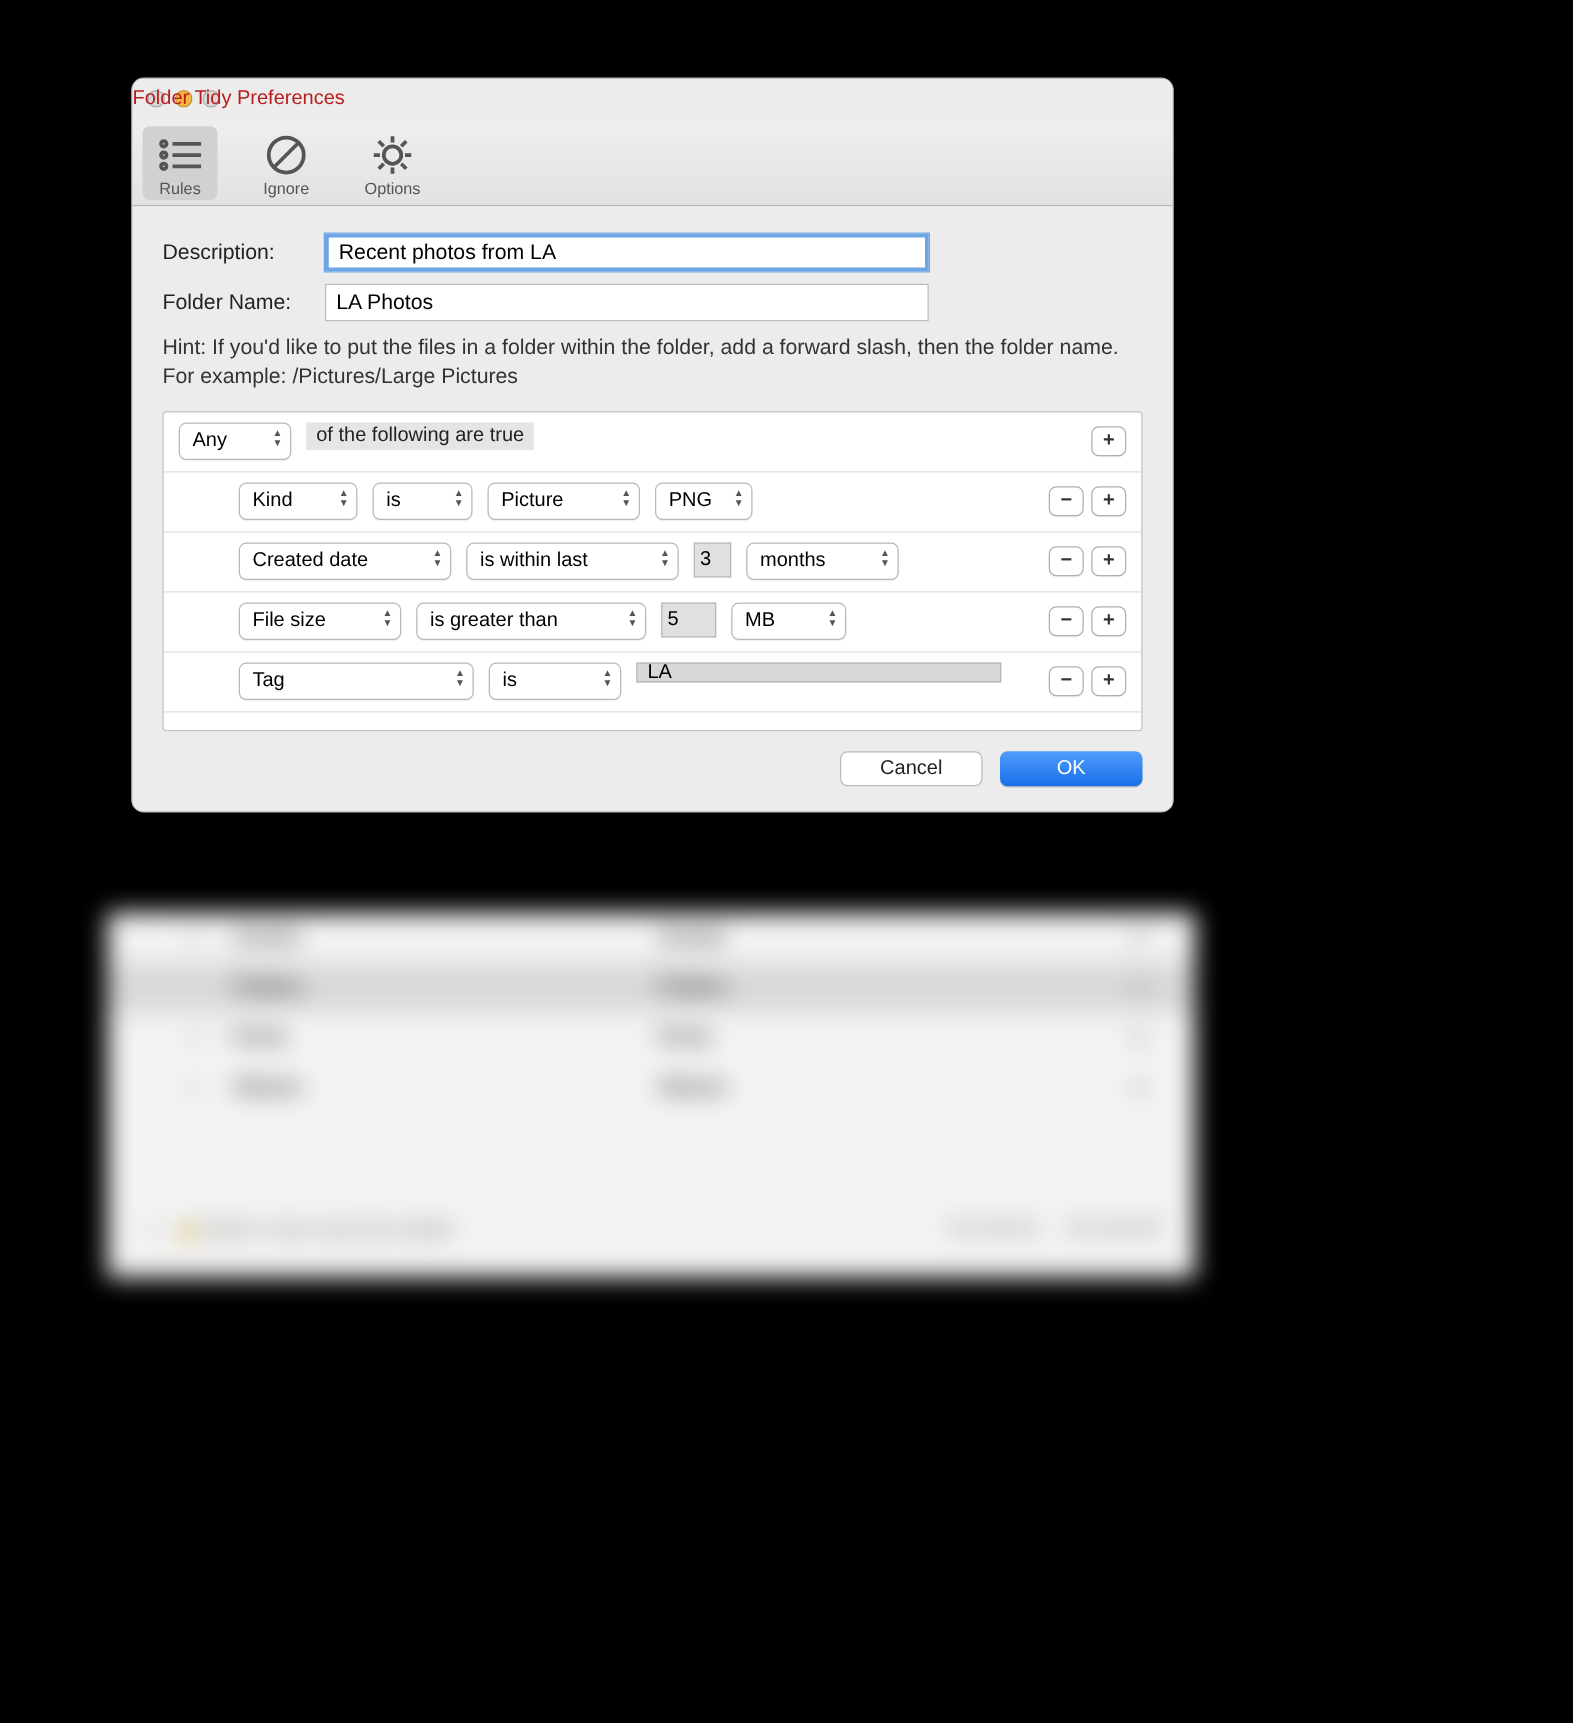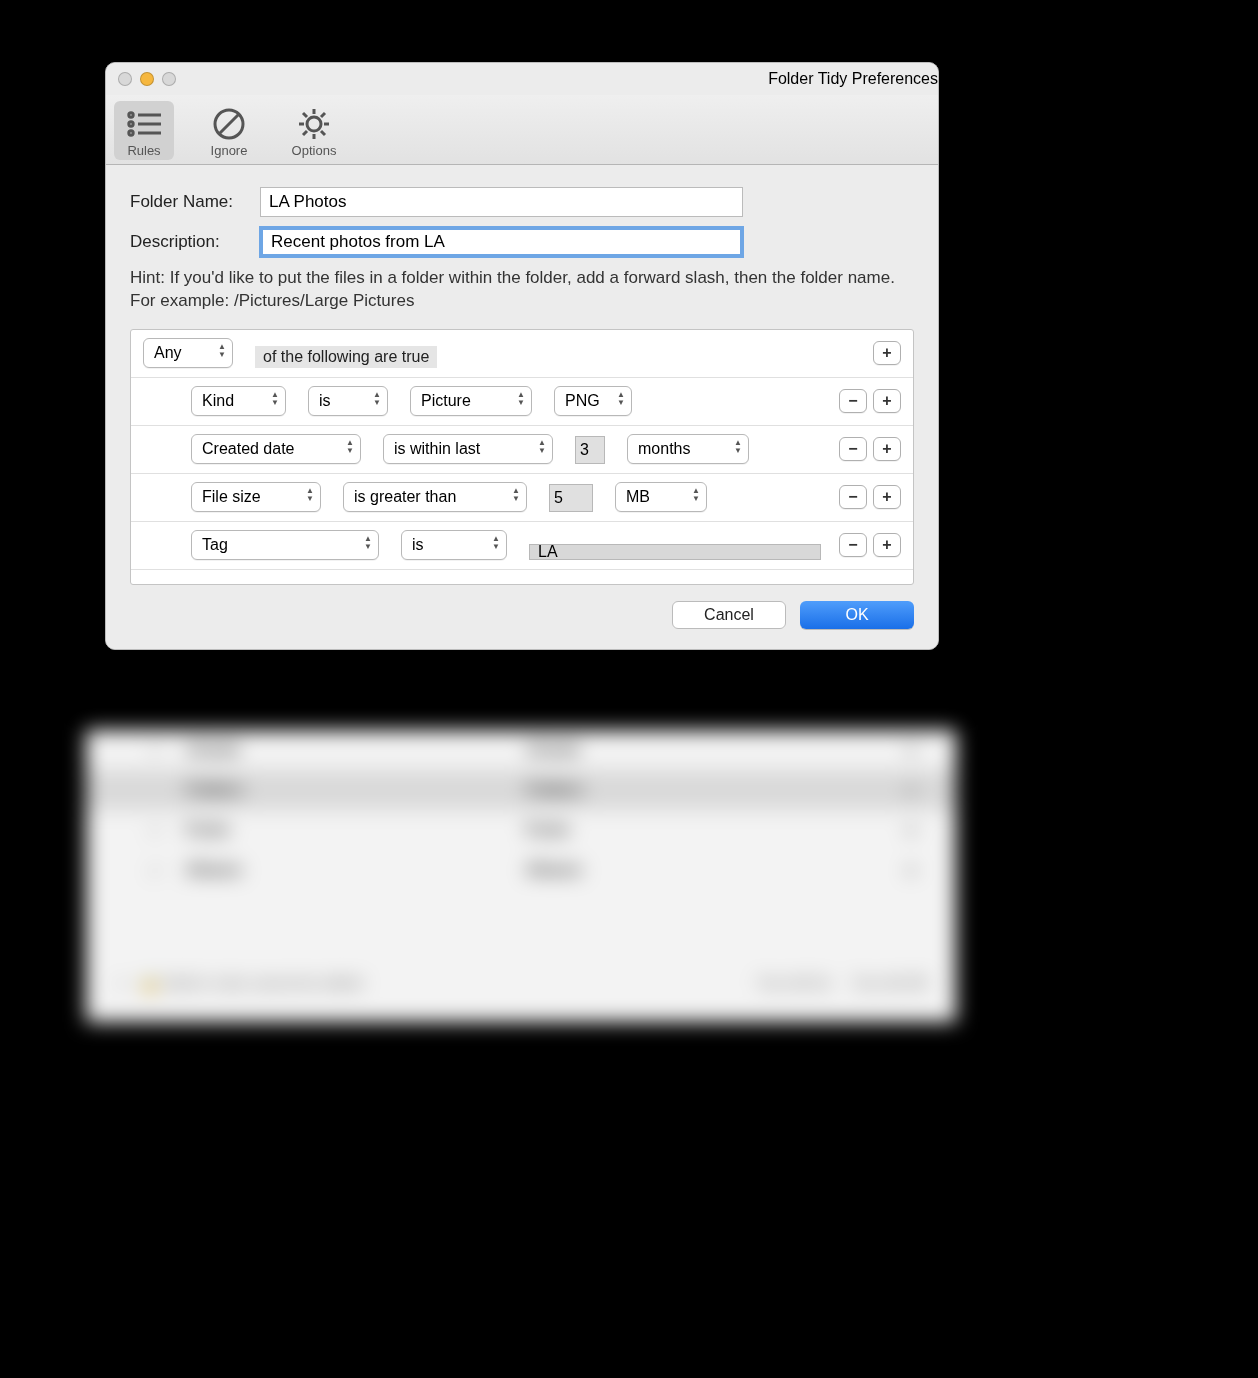--- a/index.html
+++ b/index.html
@@ -36,22 +36,22 @@
       width: 14px; height: 14px;
       border-radius: 50%;
       border: 1px solid rgba(0,0,0,0.2);
     }
     .tr-close  { background:#d8d8d8; }
     .tr-min    { background:#f6b73e; }
     .tr-max    { background:#d8d8d8; }
     .title {
       position:absolute;
       left:0; right:0;
-      text-align:right;
-      color:#000000;
+      text-align:left;
+      color:#b91c1c;
       font-size:16px;
       pointer-events:none;
     }
     .toolbar {
       display:flex;
       padding: 6px 8px 4px 8px;
       border-bottom:1px solid #b5b5b5;
       background: linear-gradient(#efefef,#e2e2e2);
       gap: 25px;
     }
@@ -95,21 +95,21 @@
     }
     .rule-row, .header-rule {
       display:flex;
       align-items:center;
       padding:8px 12px;
       border-bottom:1px solid #e0e0e0;
       min-height:48px;
     }
     .sub { padding-left:60px; }
     .rule-row:last-child { border-bottom:none; }
-    .row-controls { flex:1; display:flex; align-items:flex-end; gap:22px; flex-wrap:wrap; }
+    .row-controls { flex:1; display:flex; align-items:flex-start; gap:12px; flex-wrap:wrap; }
     .row-buttons { display:flex; gap:6px; }
     .popup {
       height:30px;
       display:inline-flex;
       align-items:center;
       background:#fff;
       border:1px solid #b8b8b8;
       border-radius:6px;
       padding:0 24px 0 10px;
       position:relative;
@@ -311,26 +311,26 @@
             </g>
           </g>
         </svg>
       </div>
       <div class="toolbar-label">Options</div>
     </div>
   </div>
 
   <div class="body">
     <div class="form-row">
+      <div class="form-label">Description:</div>
+      <input class="text-input focused" style="max-width: 483px;" value="Recent photos from LA">
+    </div>
+    <div class="form-row">
       <div class="form-label">Folder Name:</div>
       <input class="text-input" style="max-width: 483px;" value="LA Photos">
-    </div>
-    <div class="form-row">
-      <div class="form-label">Description:</div>
-      <input class="text-input focused" style="max-width: 483px;" value="Recent photos from LA">
     </div>
     <div class="hint">Hint: If you'd like to put the files in a folder within the folder, add a forward slash, then the folder name.  For example: /Pictures/Large Pictures</div>
 
     <div class="rules-box">
 
       <div class="header-rule">
         <div class="row-controls">
           <div class="popup" style="width:90px">
             <span>Any</span>
             <span class="chev"></span>

